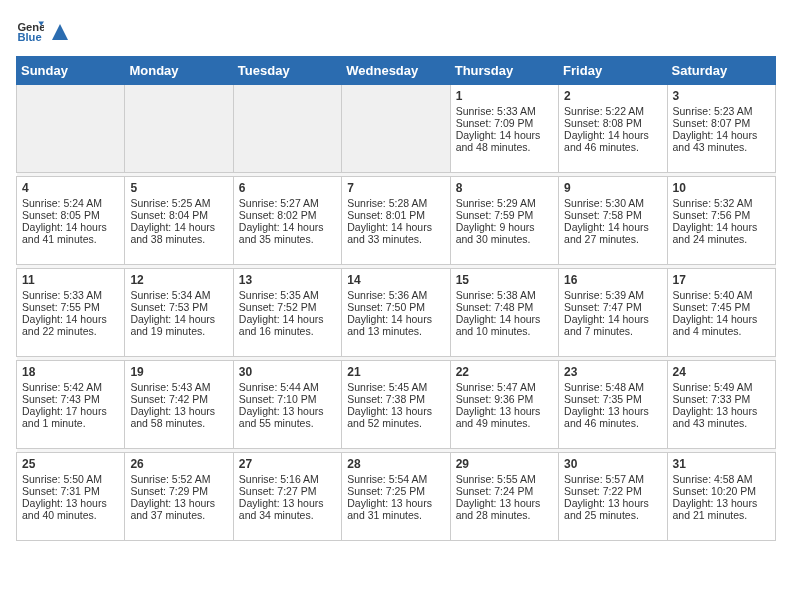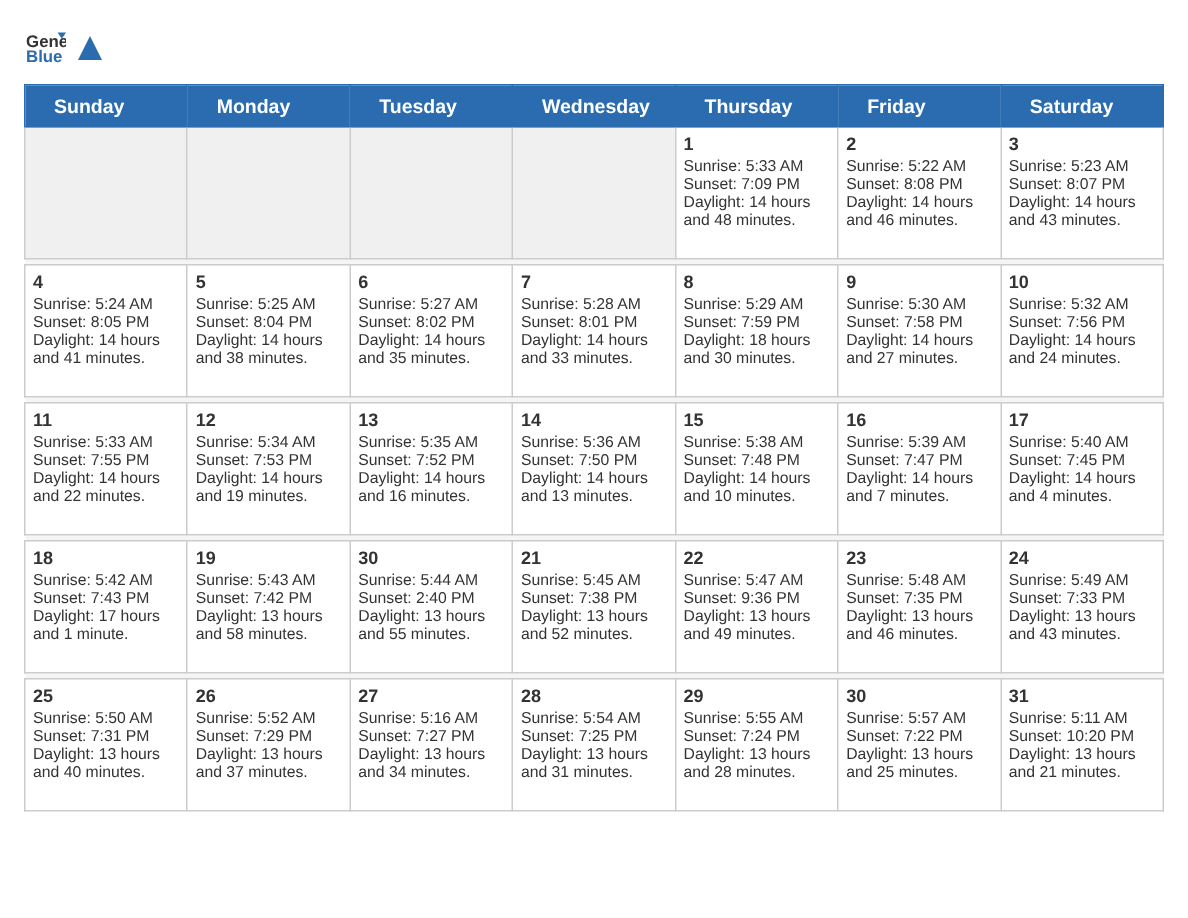--- a/index.html
+++ b/index.html
@@ -42,21 +42,21 @@
       border-collapse: collapse;
       table-layout: fixed;
     }
     thead tr {
       background-color: #2b6cb0;
     }
     thead th {
       color: #fff;
       font-size: 13px;
       font-weight: bold;
-      padding: 6px 19px;
+      padding: 6px 4px;
       text-align: left;
       border: 1px solid #2b6cb0;
     }
     tbody tr {
       vertical-align: top;
     }
     tbody td {
       border: 1px solid #ccc;
       padding: 4px 5px;
       font-size: 10.5px;
@@ -171,21 +171,21 @@
         <td>
           <span class="day-num">7</span>
           <div>Sunrise: 5:28 AM</div>
           <div>Sunset: 8:01 PM</div>
           <div>Daylight: 14 hours and 33 minutes.</div>
         </td>
         <td>
           <span class="day-num">8</span>
           <div>Sunrise: 5:29 AM</div>
           <div>Sunset: 7:59 PM</div>
-          <div>Daylight: 18 hours and 30 minutes.</div>
+          <div>Daylight: 9 hours and 30 minutes.</div>
         </td>
         <td>
           <span class="day-num">9</span>
           <div>Sunrise: 5:30 AM</div>
           <div>Sunset: 7:58 PM</div>
           <div>Daylight: 14 hours and 27 minutes.</div>
         </td>
         <td>
           <span class="day-num">10</span>
           <div>Sunrise: 5:32 AM</div>
@@ -252,21 +252,21 @@
         </td>
         <td>
           <span class="day-num">19</span>
           <div>Sunrise: 5:43 AM</div>
           <div>Sunset: 7:42 PM</div>
           <div>Daylight: 13 hours and 58 minutes.</div>
         </td>
         <td>
           <span class="day-num">30</span>
           <div>Sunrise: 5:44 AM</div>
-          <div>Sunset: 2:40 PM</div>
+          <div>Sunset: 7:10 PM</div>
           <div>Daylight: 13 hours and 55 minutes.</div>
         </td>
         <td>
           <span class="day-num">21</span>
           <div>Sunrise: 5:45 AM</div>
           <div>Sunset: 7:38 PM</div>
           <div>Daylight: 13 hours and 52 minutes.</div>
         </td>
         <td>
           <span class="day-num">22</span>
@@ -322,19 +322,19 @@
           <div>Daylight: 13 hours and 28 minutes.</div>
         </td>
         <td>
           <span class="day-num">30</span>
           <div>Sunrise: 5:57 AM</div>
           <div>Sunset: 7:22 PM</div>
           <div>Daylight: 13 hours and 25 minutes.</div>
         </td>
         <td>
           <span class="day-num">31</span>
-          <div>Sunrise: 5:11 AM</div>
+          <div>Sunrise: 4:58 AM</div>
           <div>Sunset: 10:20 PM</div>
           <div>Daylight: 13 hours and 21 minutes.</div>
         </td>
       </tr>
     </tbody>
 </table>
 
 </body></html>

